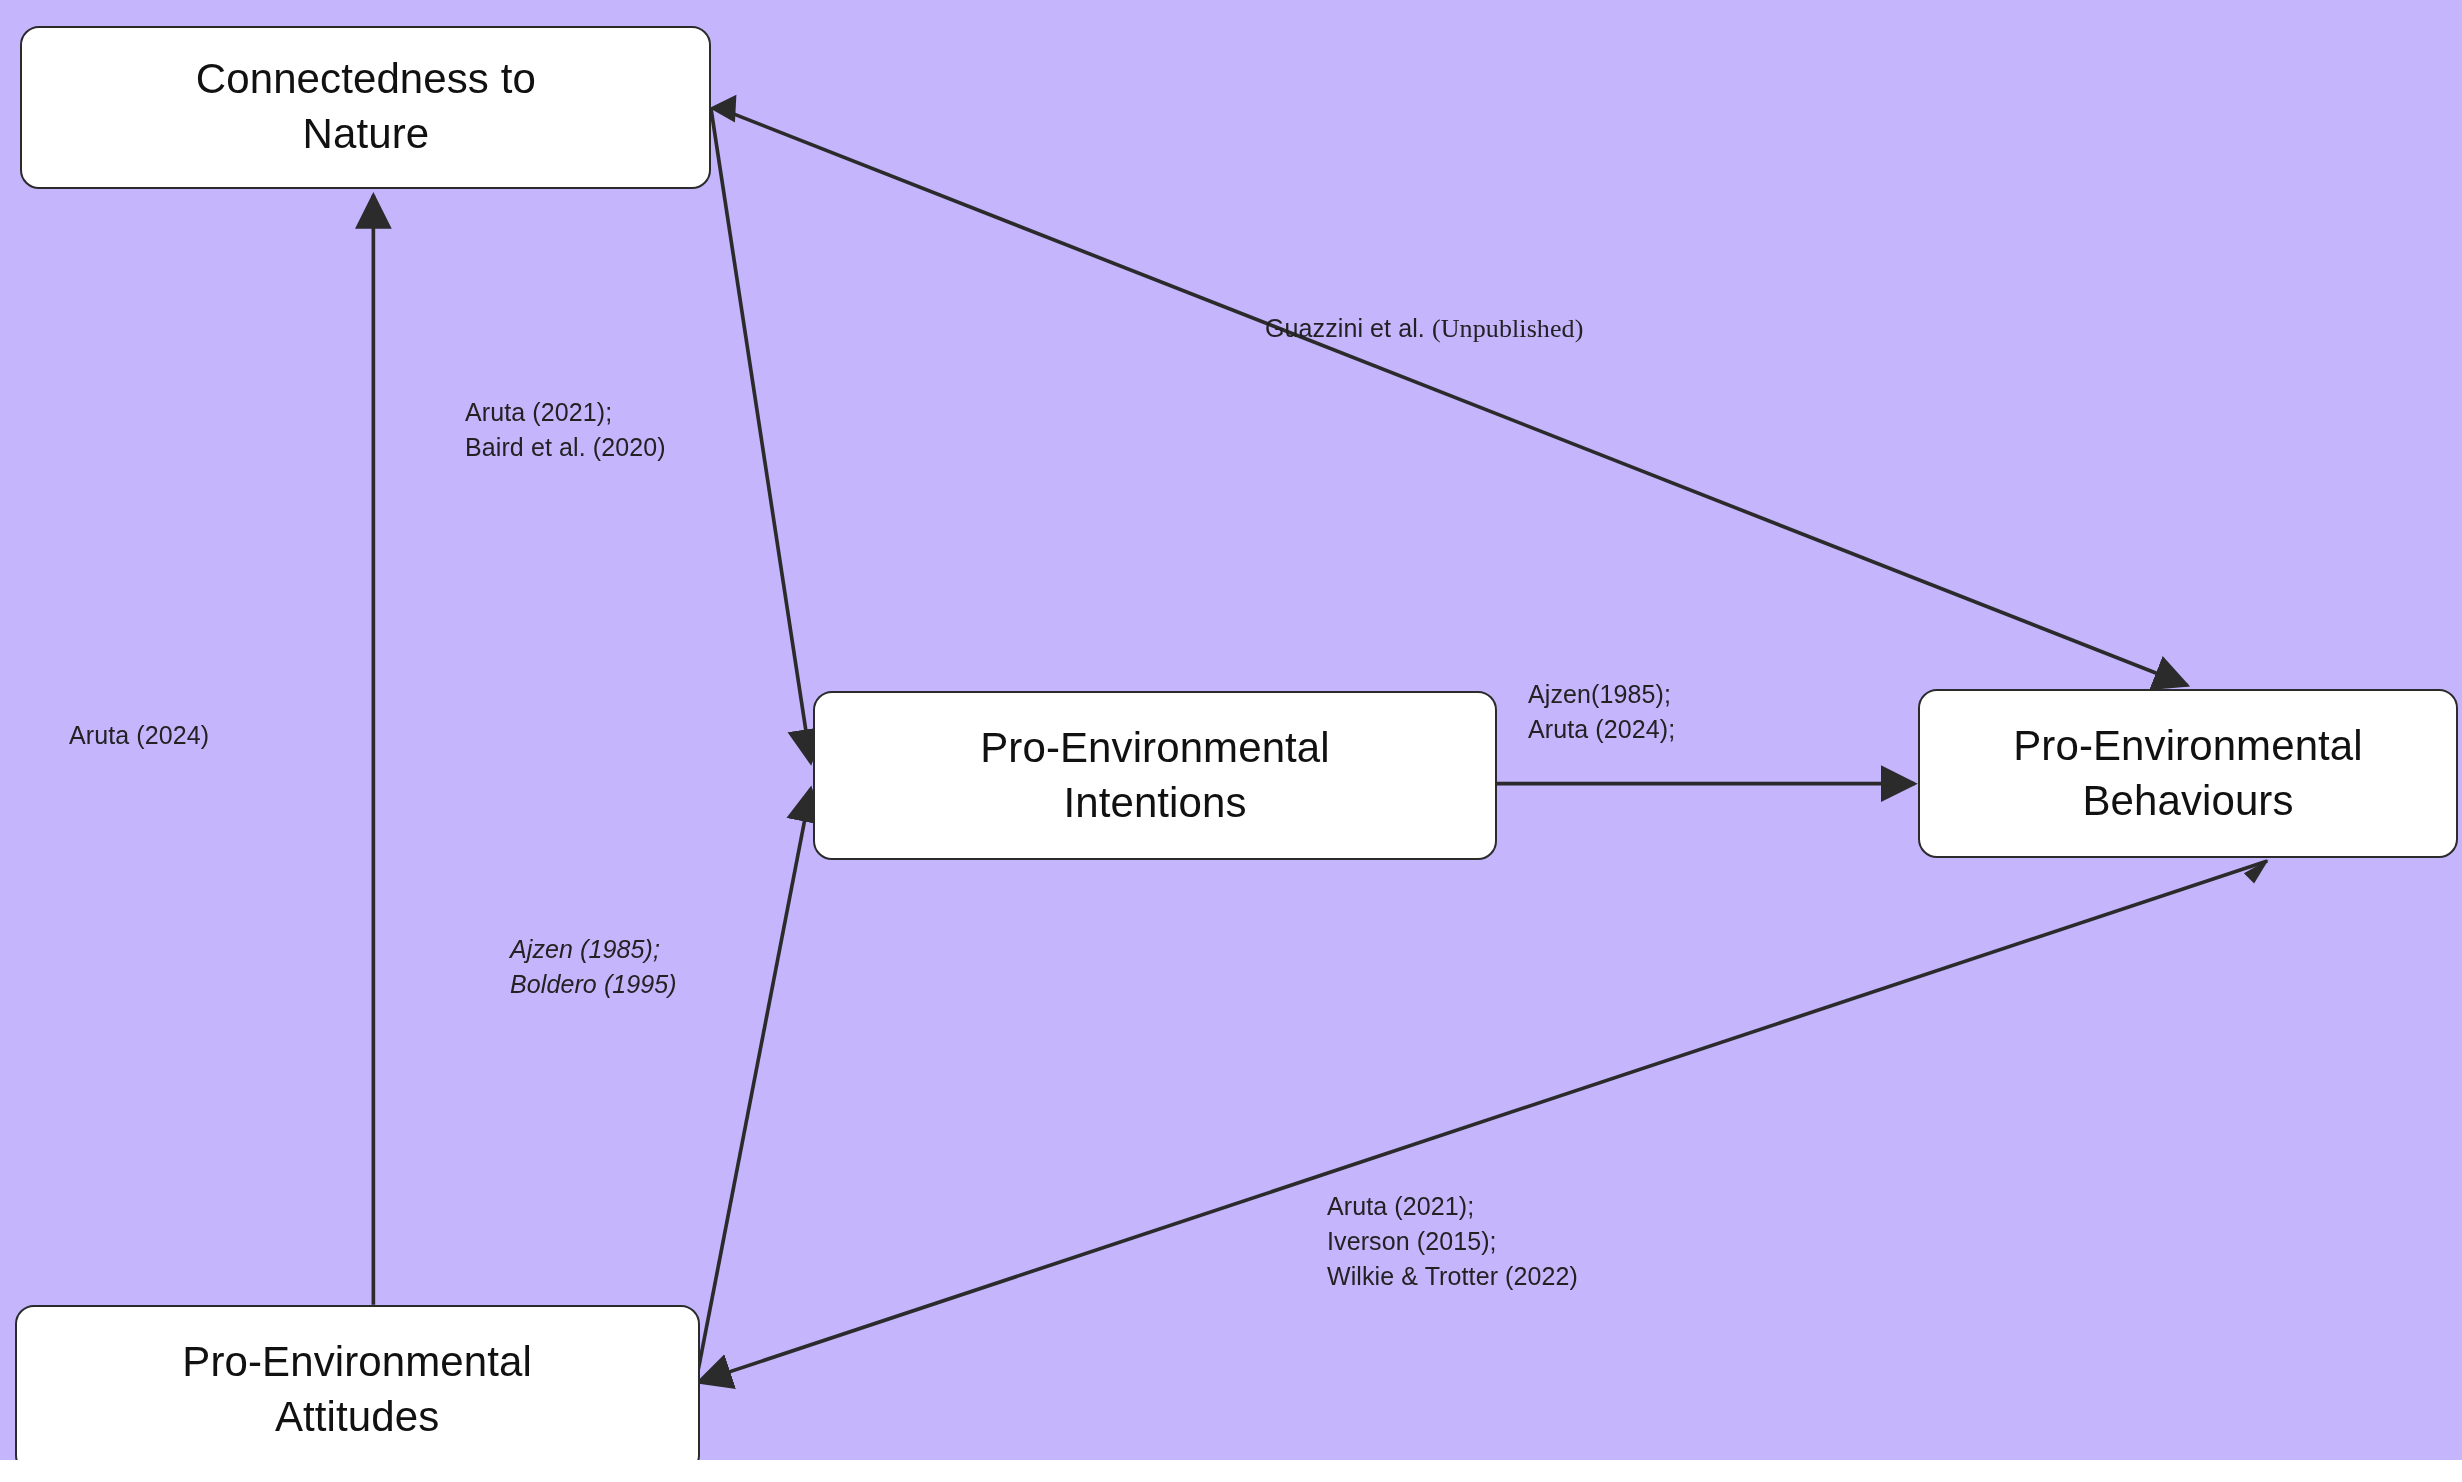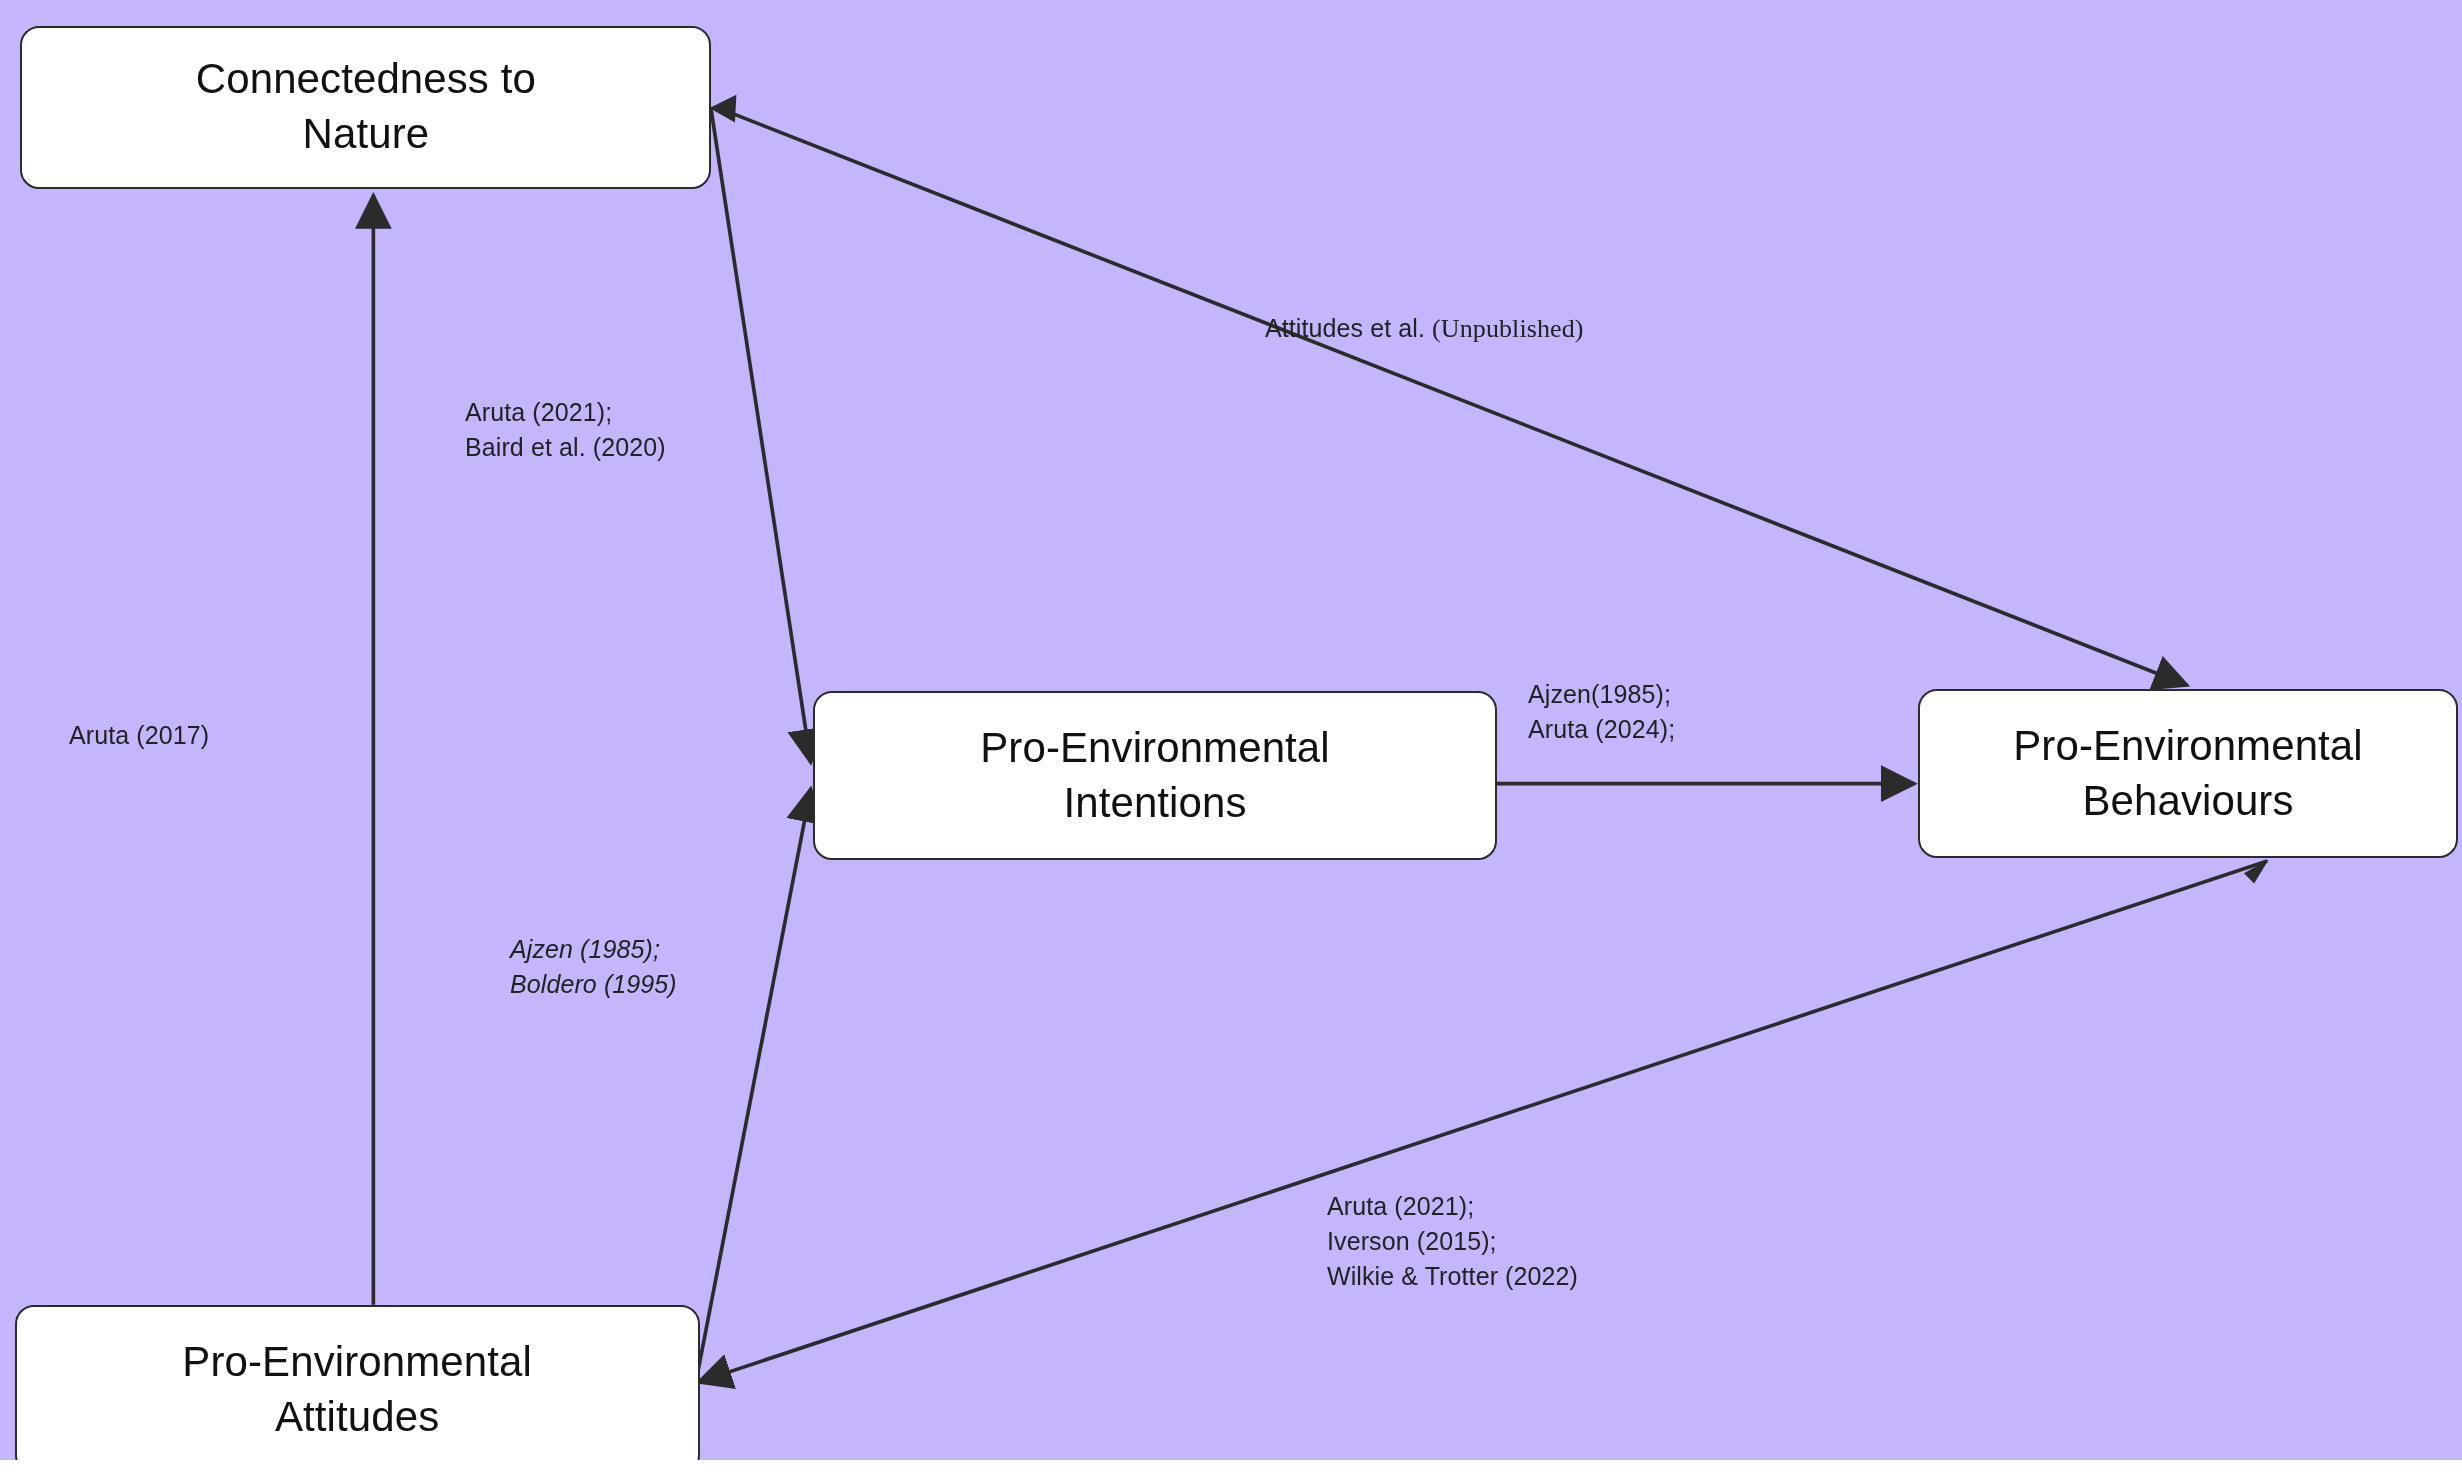--- a/index.html
+++ b/index.html
@@ -103,27 +103,27 @@
   <div class="node" style="left:1918px; top:689px; width:540px; height:169px;">
     <span class="node-label">Pro-Environmental
 Behaviours</span>
   </div>
 
   <div class="node" style="left:14.6px; top:1305px; width:685px; height:169px;">
     <span class="node-label">Pro-Environmental
 Attitudes</span>
   </div>
 
-  <div class="edge-label" style="left:69px; top:718px;">Aruta (2017)</div>
+  <div class="edge-label" style="left:69px; top:718px;">Aruta (2024)</div>
 
   <div class="edge-label" style="left:465px; top:395px;">Aruta (2021);
 Baird et al. (2020)</div>
 
   <div class="edge-label" style="left:1265px; top:276px;">
-    <span>Attitudes et al. </span><span class="unpub">(Unpublished)</span>
+    <span>Guazzini et al. </span><span class="unpub">(Unpublished)</span>
   </div>
 
   <div class="edge-label" style="left:1528px; top:677px;">Ajzen(1985);
 Aruta (2024);</div>
 
   <div class="edge-label" style="left:510px; top:932px;font-style:italic;">Ajzen (1985);
 Boldero (1995)</div>
 
   <div class="edge-label" style="left:1327px; top:1189px;">Aruta (2021);
 Iverson (2015);

